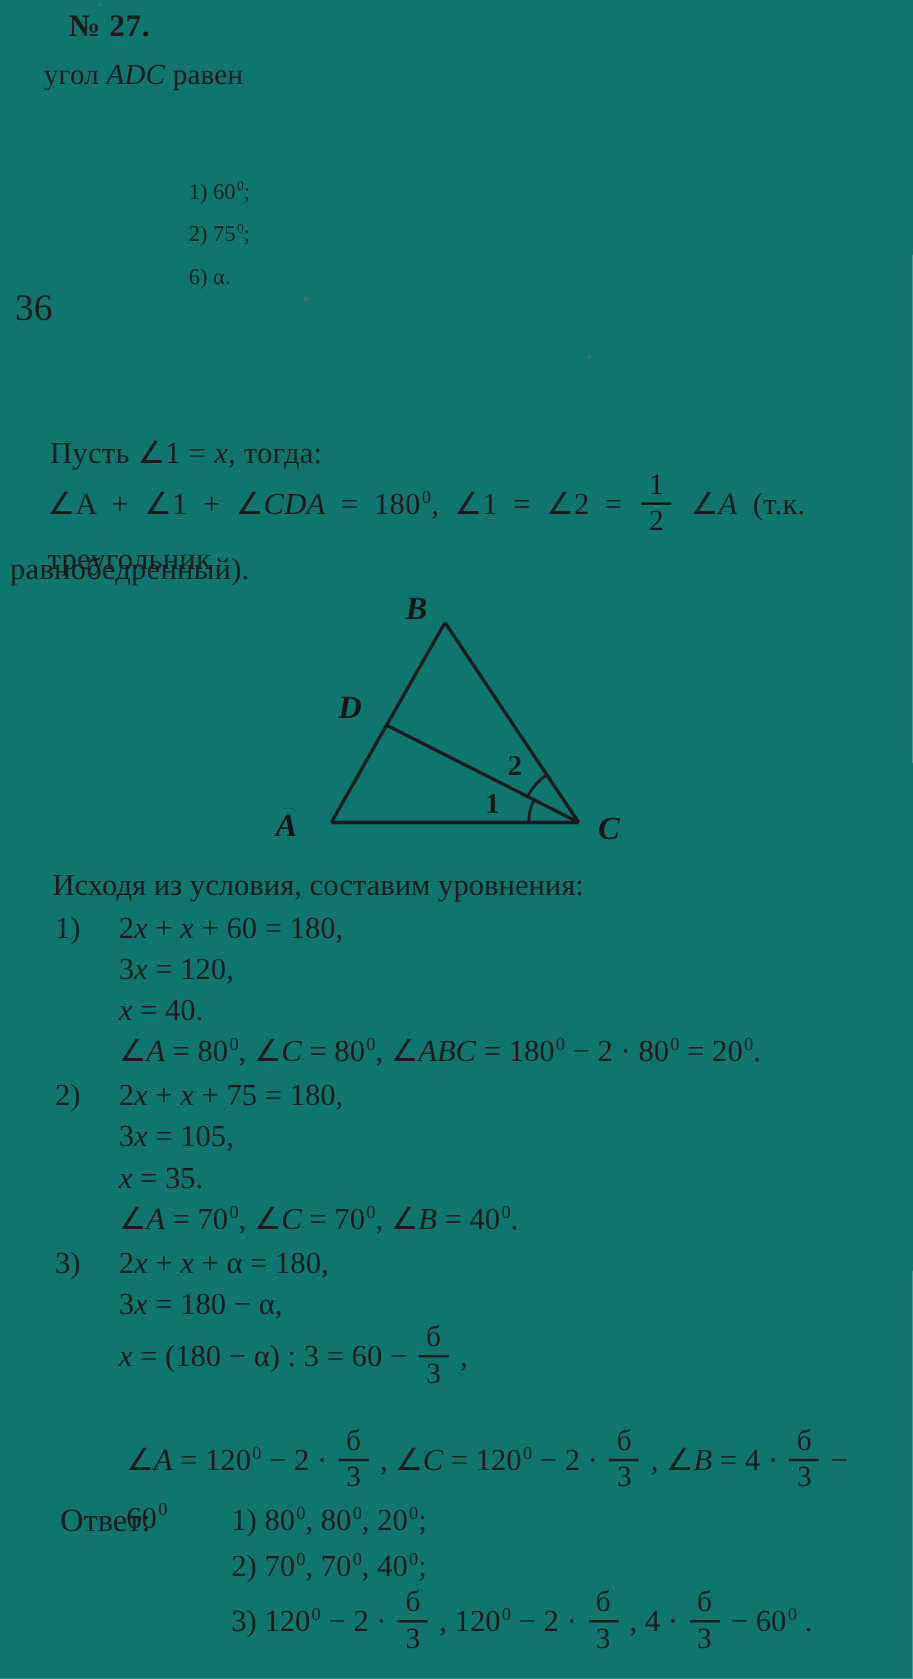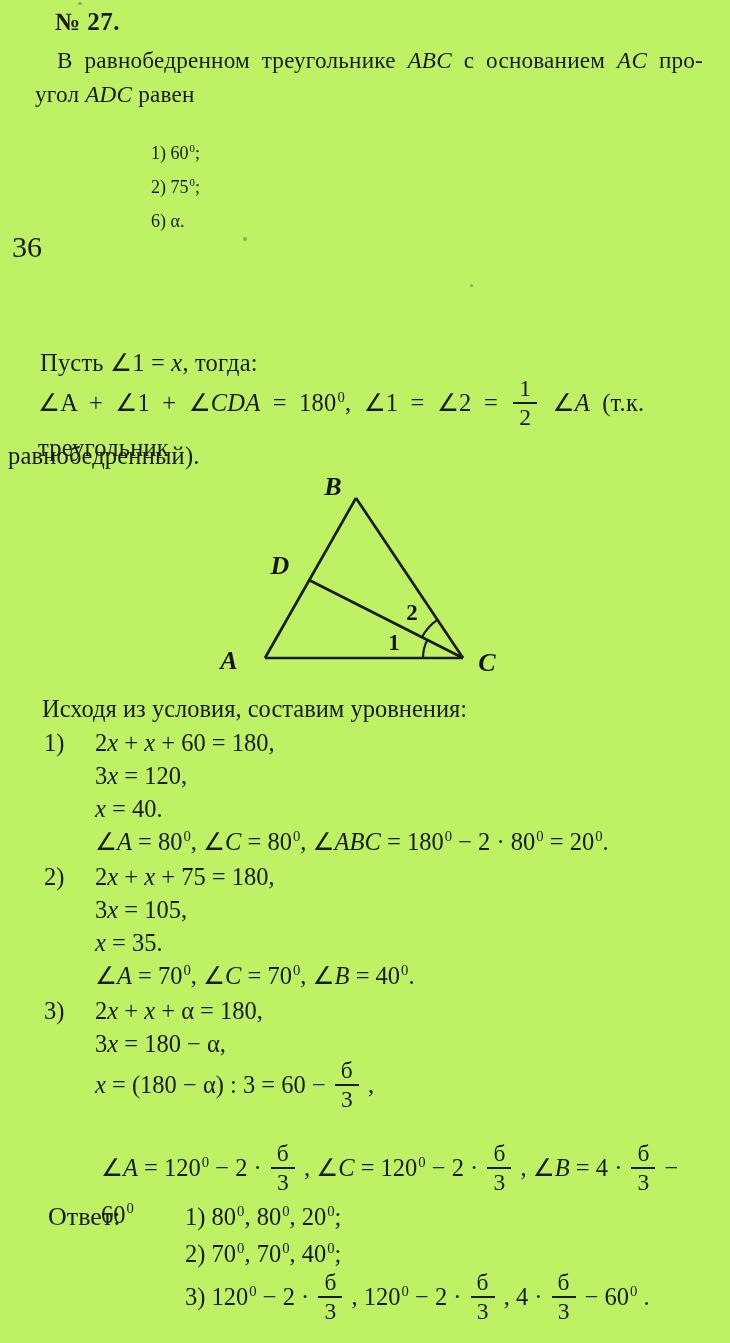--- a/index.html
+++ b/index.html
@@ -2,21 +2,21 @@
 <html><head>
 <meta charset="utf-8">
 <style>
   html,body{margin:0;padding:0;}
   body{
     width:730px;height:1343px;
     background:#ffffff;
     font-family:"Liberation Serif", serif;
     color:#1b1b1b;
   }
-  .page{position:relative;width:730px;height:1343px;background:#bef264;overflow:hidden;}
+  .page{position:relative;width:730px;height:1343px;background:#0f766e;overflow:hidden;}
   .abs{position:absolute;}
 
   .title{font-weight:bold;font-size:25px;letter-spacing:.5px;}
 
   .statement{font-size:23.2px;line-height:33.5px;letter-spacing:.2px;}
   .jline{text-align:justify;text-align-last:justify;}
   .ind{padding-left:22px;}
 
   .options{font-size:18px;line-height:34px;margin-left:38px;}
 
@@ -59,21 +59,20 @@
   .speckle{position:absolute;background:#6b6b6b;border-radius:50%;opacity:.55;}
 </style>
 </head>
 <body>
 
 <div class="page">
 
   <div class="abs title" style="left:55px;top:8px">№ 27.</div>
 
   <div class="abs statement" style="left:35px;top:44px;width:668px">
-    <div class="jline ind">В равнобедренном треугольнике <span class="it">ABC</span> с основанием <span class="it">AC</span> про-</div>
     <div>угол <span class="it">ADC</span> равен</div>
   </div>
 
   <div class="abs options" style="left:113px;top:136px">
     <div>1) 60<sup class="deg">0</sup>;</div>
     <div>2) 75<sup class="deg">0</sup>;</div>
     <div>6) α.</div>
   </div>
 
   <div class="abs pagenum" style="left:12px;top:230px">36</div>

